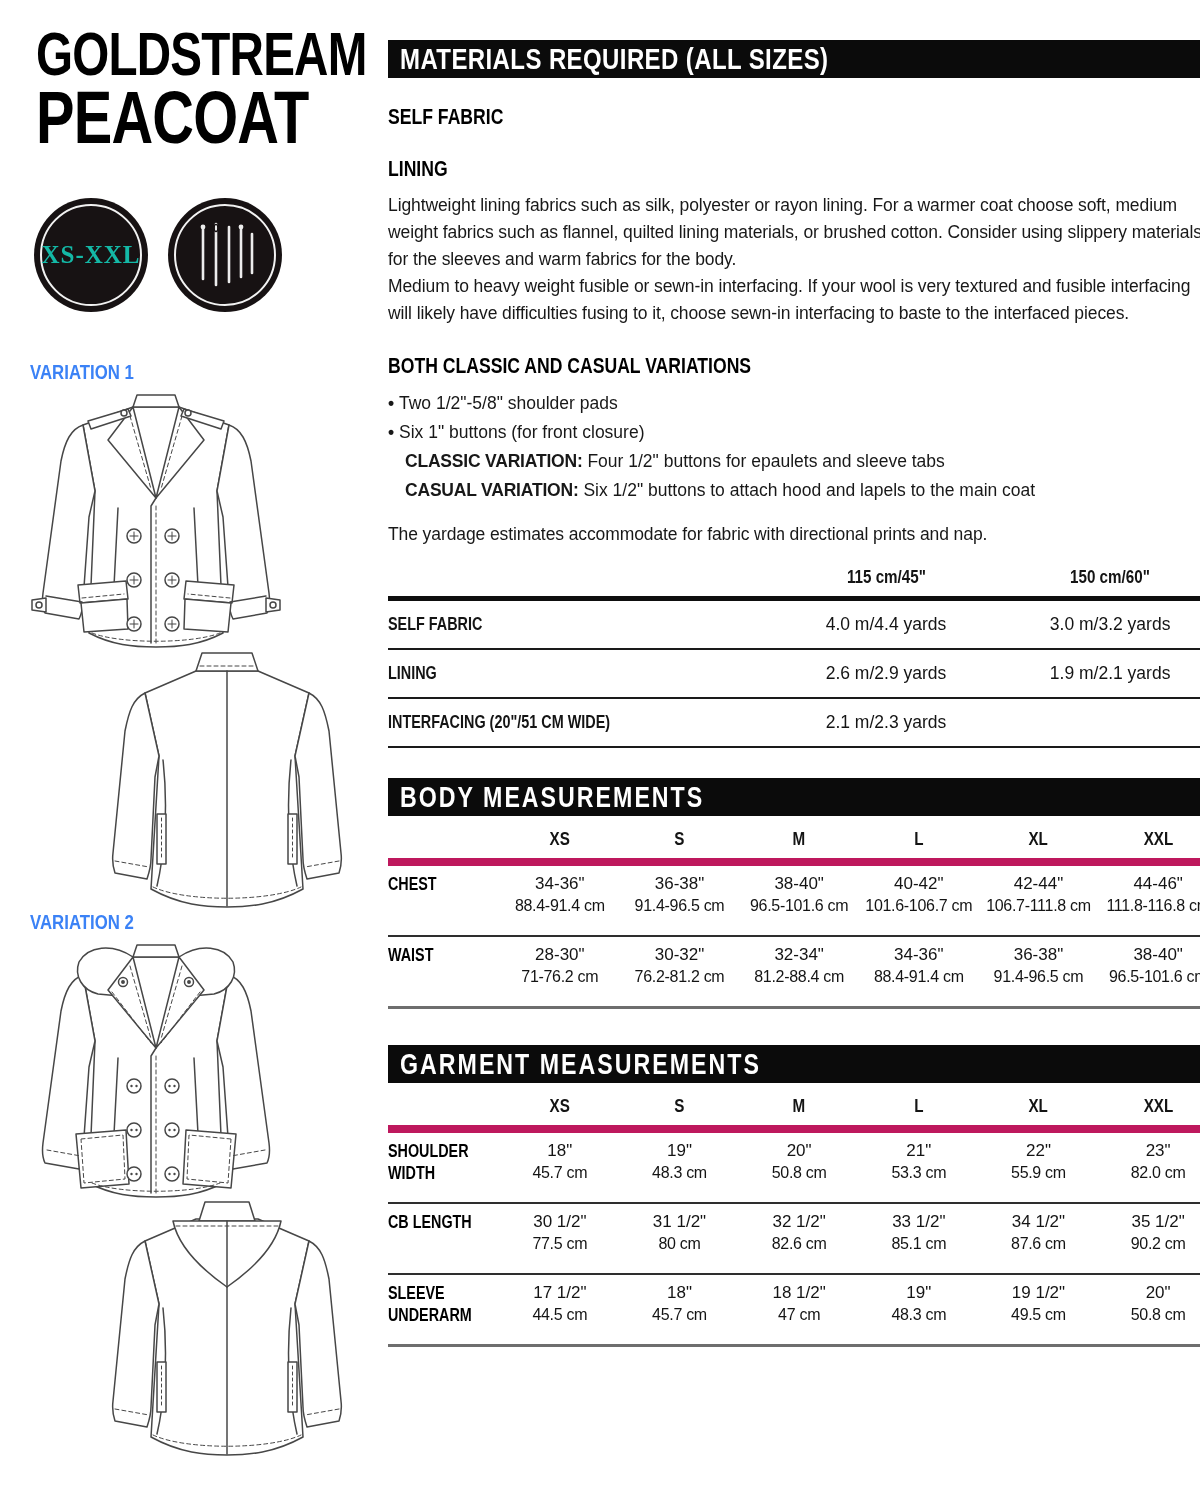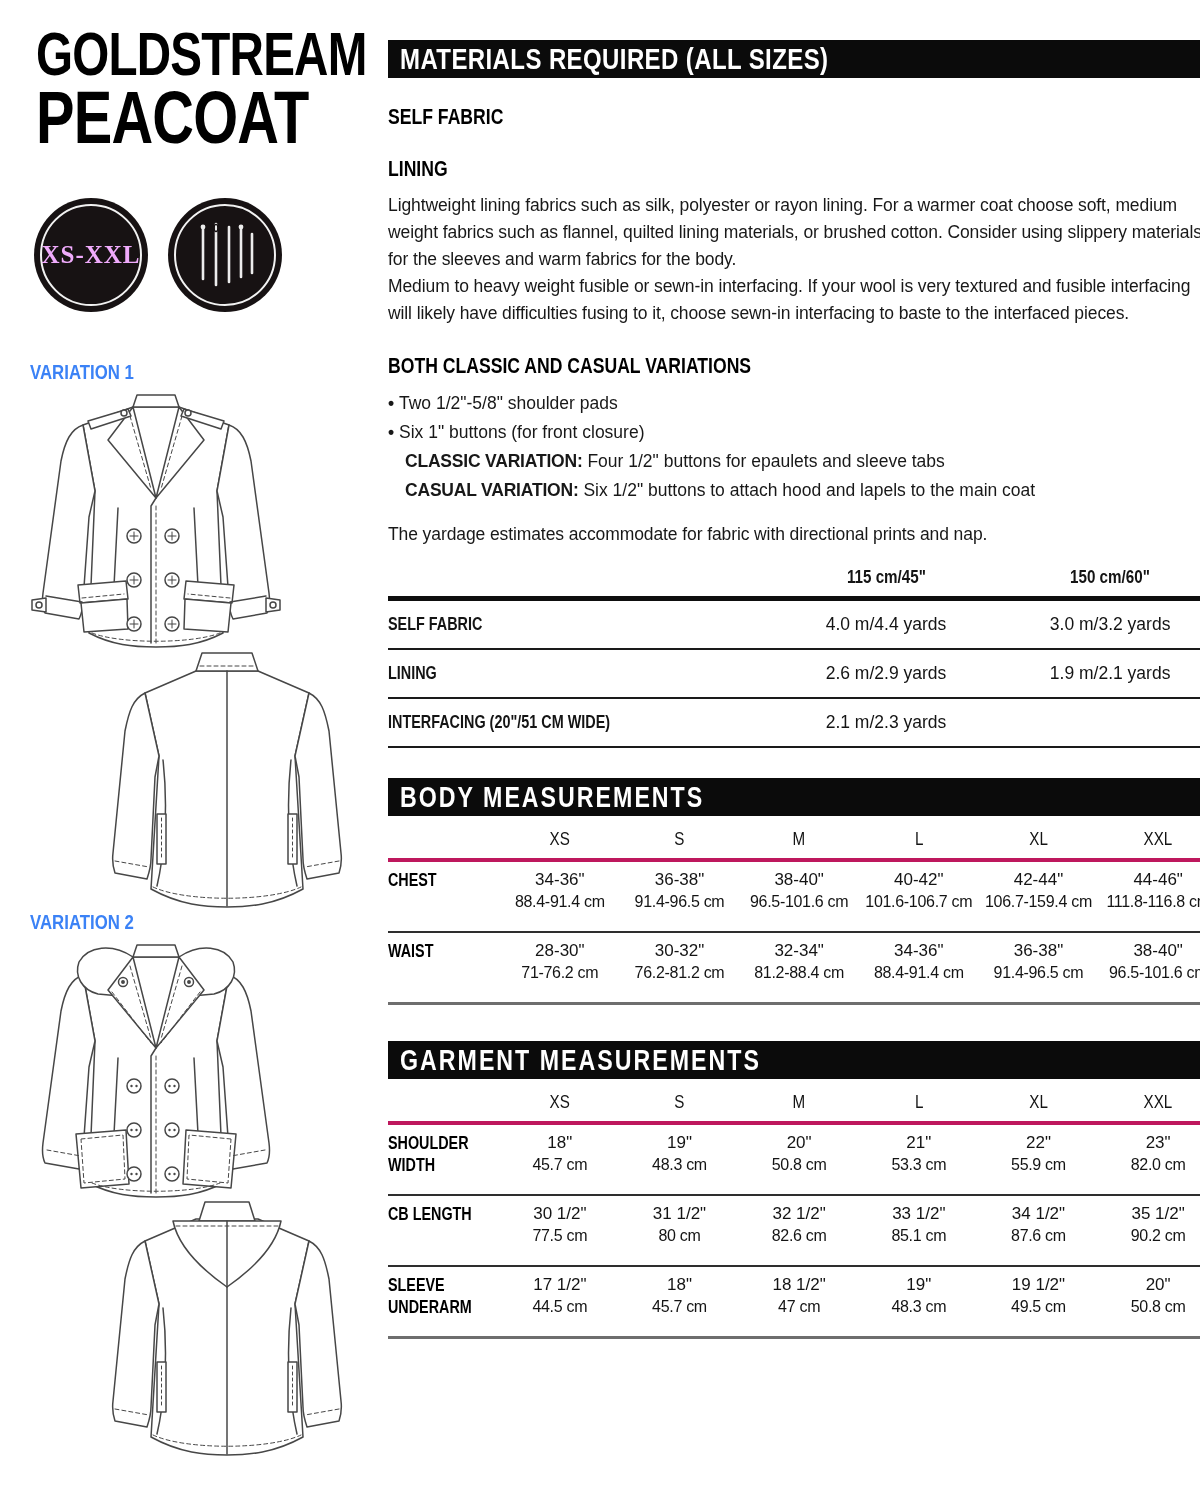--- a/index.html
+++ b/index.html
@@ -13,21 +13,21 @@
   
   .brand-title { position:absolute; left:36px; top:26px; font-weight:700; color:#000; line-height:0.94; }
   .brand-title .l1 { display:block; font-size:61px; letter-spacing:-1px; transform:scaleX(0.78); transform-origin:0 0; }
   .brand-title .l2 { display:block; font-size:74px; letter-spacing:-1px; transform:scaleX(0.78); transform-origin:0 0; }
 
   .badges { position:absolute; left:34px; top:198px; display:flex; gap:20px; }
   .badge { position:relative; width:114px; height:114px; border-radius:50%;
     background:#171213; display:flex; align-items:center; justify-content:center; }
   .badge .ring { position:absolute; inset:6px; border:2px solid #f2f2f2; border-radius:50%; }
   .badge-label { position:relative; font-family:"Liberation Serif", serif; font-weight:700;
-    font-size:25px; color:#f0abfc; letter-spacing:1px; }
+    font-size:25px; color:#14b8a6; letter-spacing:1px; }
 
   .var-label { position:absolute; left:30px; font-weight:700; font-size:21px; color:#3b82f6; }
   .var-label span { display:inline-block; transform:scaleX(0.8); transform-origin:0 50%; white-space:nowrap; }
 
   .illus { position:absolute; }
   .illus svg { width:100%; height:100%; display:block; }
 
   
   .right-col { position:absolute; left:340px; top:40px; width:830px;margin-left:48px; }
 
@@ -50,22 +50,22 @@
     border-bottom:2px solid #1a1a1a; }
   table.ytable th { font-weight:700; font-size:19px; text-align:center; padding:4px 0 8px 0;
     border-bottom:5px solid #0e0e0e; }
   table.ytable td { font-size:17.5px; text-align:center; padding:13px 0; }
   table.ytable td.rowlabel { text-align:left; font-weight:700; font-size:18px; }
   table.ytable tr + tr td { border-top:2px solid #1a1a1a; }
 
   table.mtable { width:100%; border-collapse:collapse; table-layout:fixed; margin-top:6px;
     border-bottom:3px solid #6e6e6e; }
   table.mtable col.lblcol { width:112px; }
-  table.mtable th { font-weight:400; font-size:19px; text-align:center; padding:6px 0 8px 0;
-    border-bottom:4px solid #be185d; }
+  table.mtable th { font-weight:700; font-size:19px; text-align:center; padding:6px 0 8px 0;
+    border-bottom:8px solid #be185d; }
   table.mtable td { text-align:center; vertical-align:top; padding:7px 0 18px 0; }
   table.mtable tr + tr td { border-top:2px solid #2e2e2e; }
   table.mtable td.rowlabel { text-align:left; }
   .ll1,.ll2 { display:block; font-weight:700; font-size:17.5px; line-height:22px; color:#000; }
   .ll1 > span,.ll2 > span { display:inline-block; transform:scaleX(0.82); transform-origin:0 50%; white-space:nowrap; }
   .in { display:block; font-size:17px; line-height:22px; }
   .cm { display:block; font-size:16px; line-height:21px; letter-spacing:-0.3px; }
 
   
   .sketch path, .sketch rect, .sketch line, .sketch circle, .sketch ellipse {
@@ -359,21 +359,21 @@
           <td>
               <span class="in">38-40"</span>
               <span class="cm">96.5-101.6 cm</span>
             </td>
           <td>
               <span class="in">40-42"</span>
               <span class="cm">101.6-106.7 cm</span>
             </td>
           <td>
               <span class="in">42-44"</span>
-              <span class="cm">106.7-159.4 cm</span>
+              <span class="cm">106.7-111.8 cm</span>
             </td>
           <td>
               <span class="in">44-46"</span>
               <span class="cm">111.8-116.8 cm</span>
             </td>
         </tr>
         <tr>
           <td class="rowlabel">
             <span class="ll1"><span>WAIST</span></span>
             <span class="ll2"><span></span></span>

